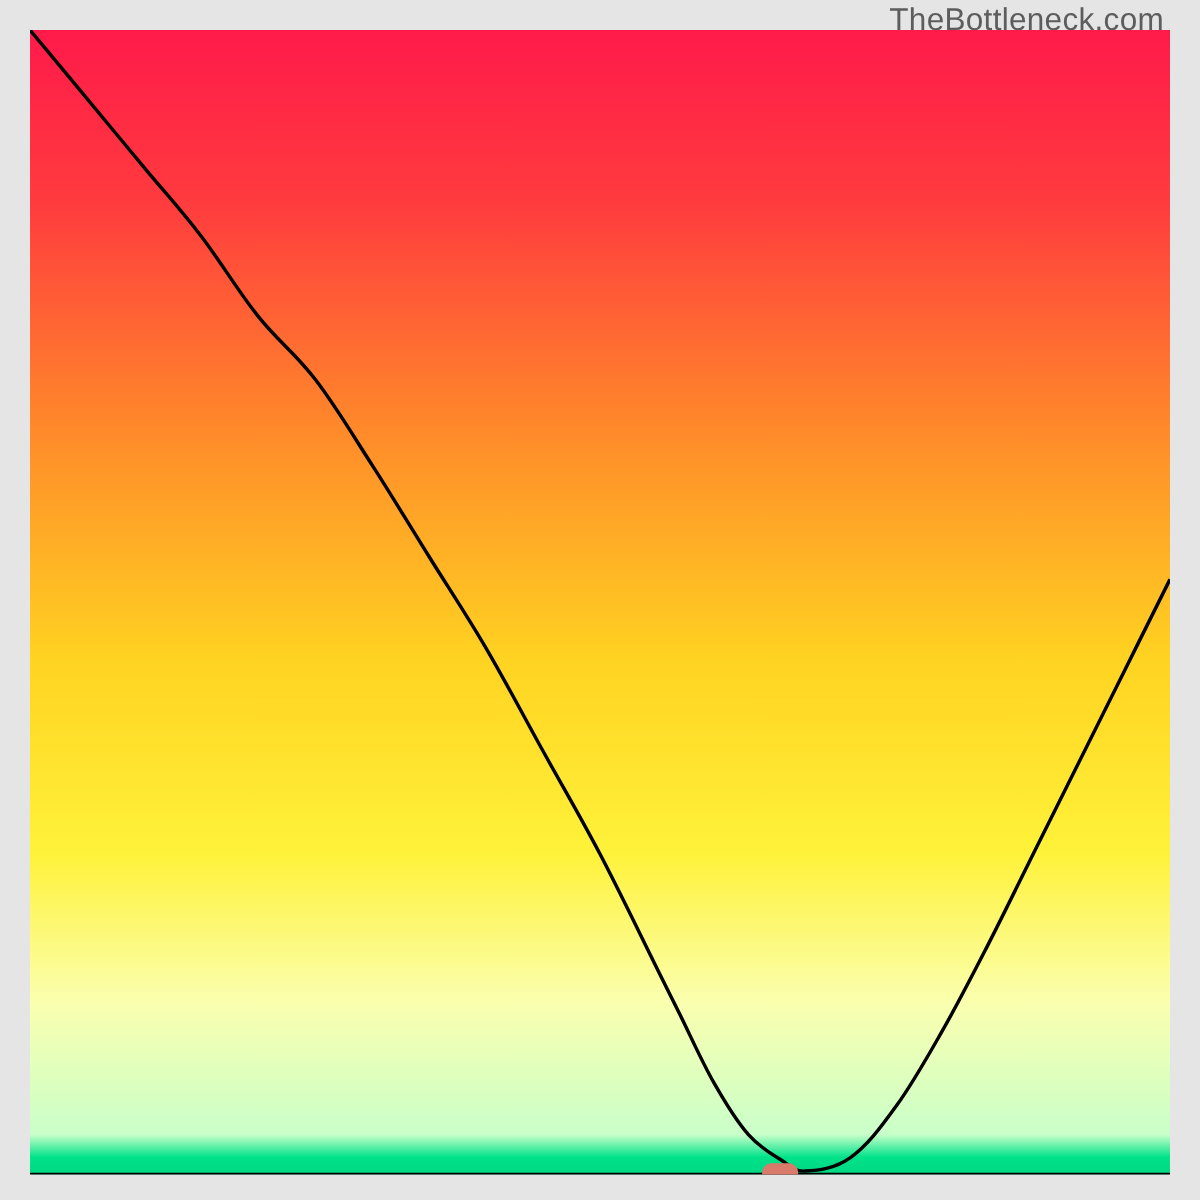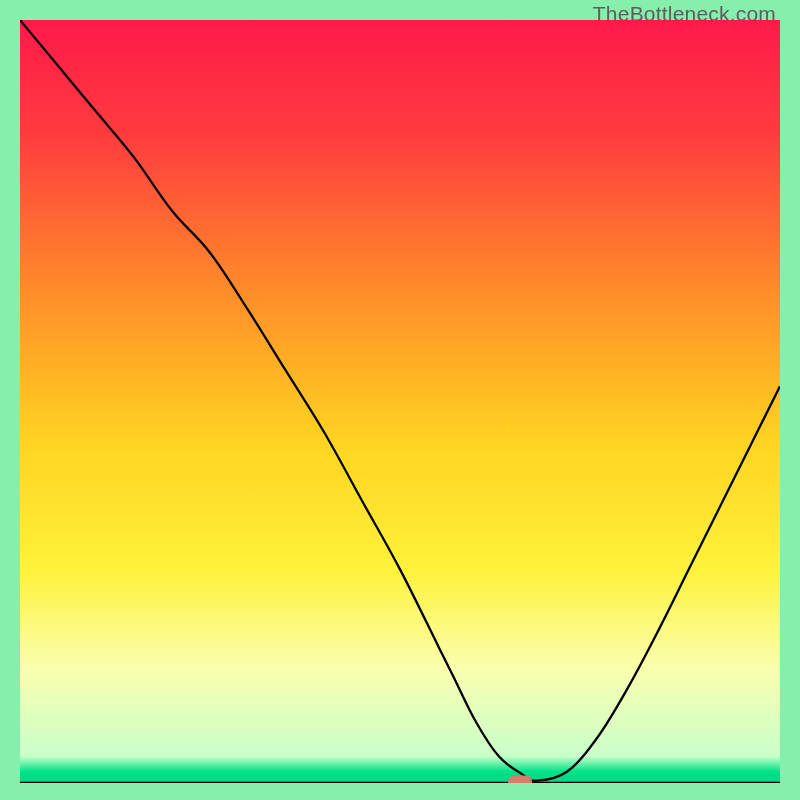--- a/index.html
+++ b/index.html
@@ -10,21 +10,21 @@
   height: 800px;
   position: relative;
   font-family: Arial, Helvetica, sans-serif;
 }
 .frame {
   position: absolute;
   left: 0;
   top: 0;
   width: 800px;
   height: 800px;
-  background: #86efac;
+  background: #e5e5e5;
 }
 .plot {
   position: absolute;
   left: 20px;
   top: 20px;
   width: 760px;
   height: 763px;
 }
 .watermark {
   position: absolute;

